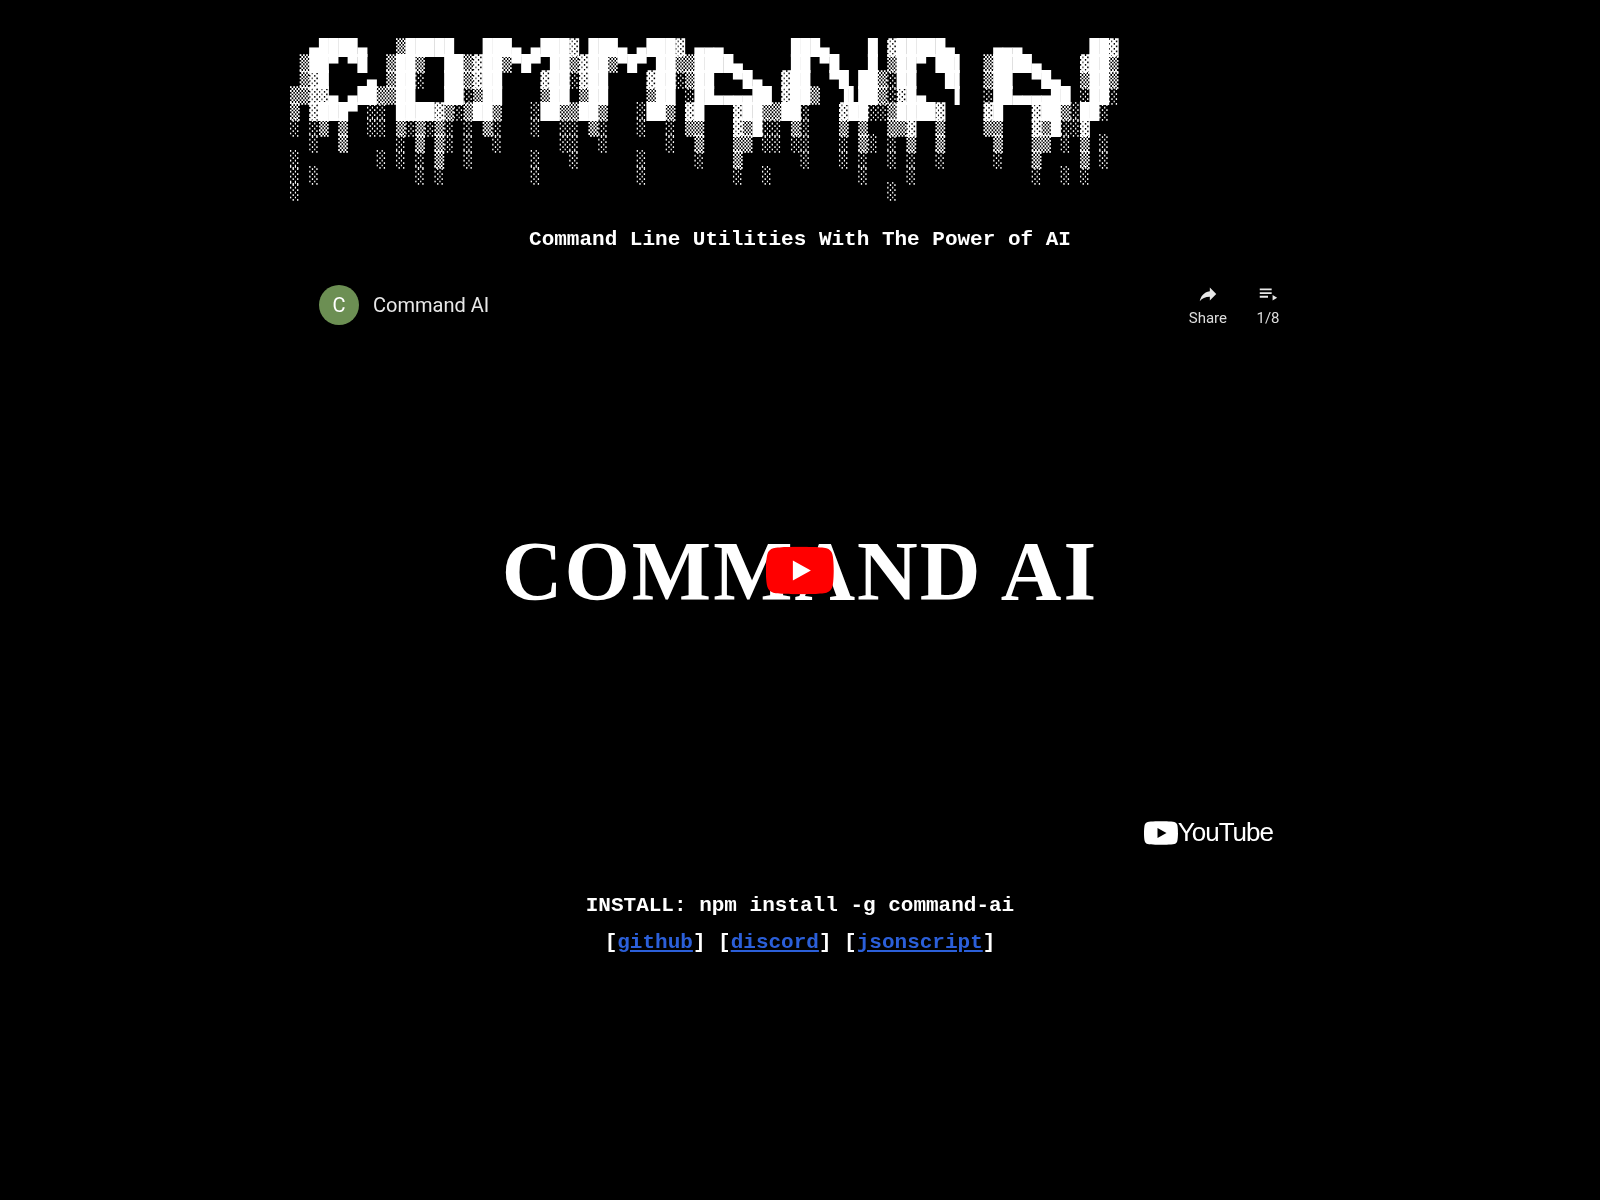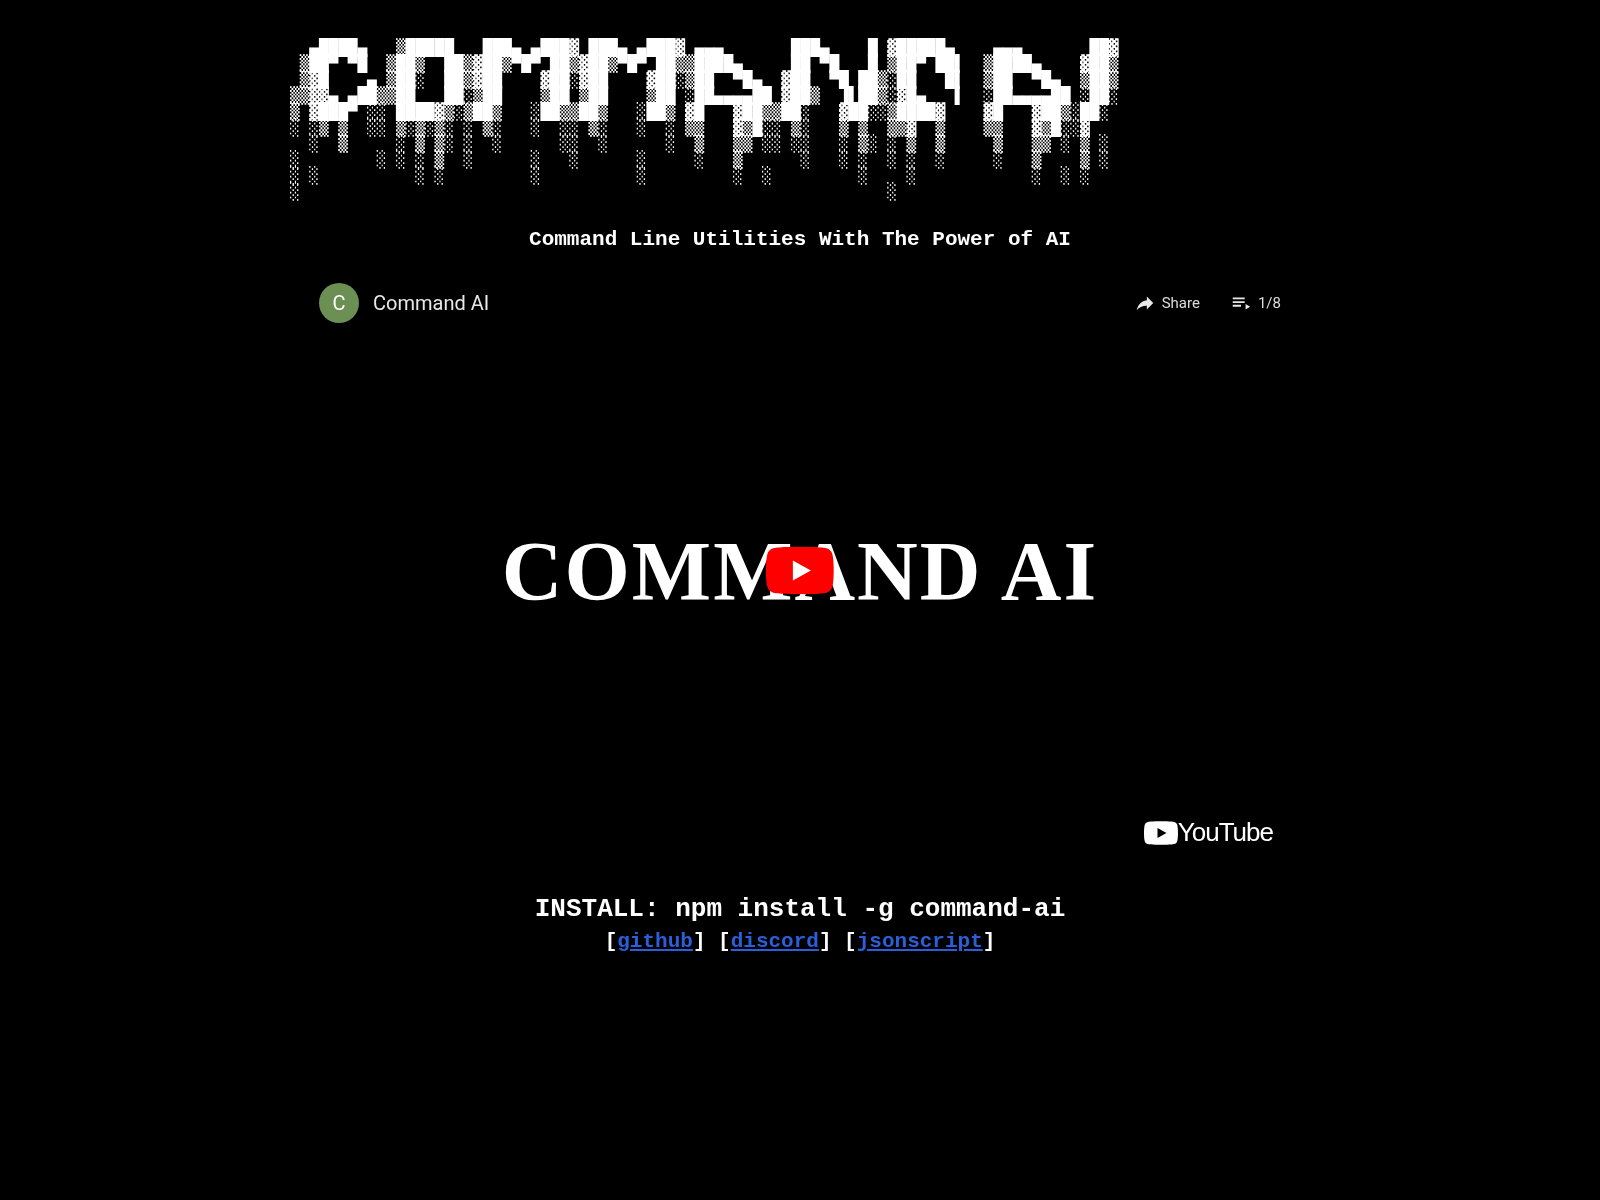--- a/index.html
+++ b/index.html
@@ -70,21 +70,21 @@
     font-size: 20px;
     font-weight: 400;
     flex: 1;
   }
   .video-actions {
     display: flex;
     gap: 28px;
   }
   .video-action {
     display: flex;
-    flex-direction: row;
+    flex-direction: column;
     align-items: center;
     gap: 4px;
     color: #dcdcdc;
     font-size: 15px;
     cursor: pointer;
   }
   .video-action svg { fill: #e8e8e8; }
   .video-center {
     position: absolute;
     top: 50%;
@@ -118,26 +118,26 @@
     color: #fff;
     font-family: Arial, sans-serif;
   }
   .youtube-logo .yt-text {
     font-size: 26px;
     font-weight: 500;
     letter-spacing: -1px;
   }
   .install {
     margin-top: 26px;
-    font-size: 26px;
+    font-size: 21px;
     font-weight: bold;
     text-align: center;
   }
   .links {
-    margin-top: 6px;
+    margin-top: 14px;
     font-size: 21px;
     font-weight: bold;
     text-align: left;
   }
   .links a {
     color: #2b5fd9;
     text-decoration: underline;
   }
   .bracket { color: #fff; }
 </style>

